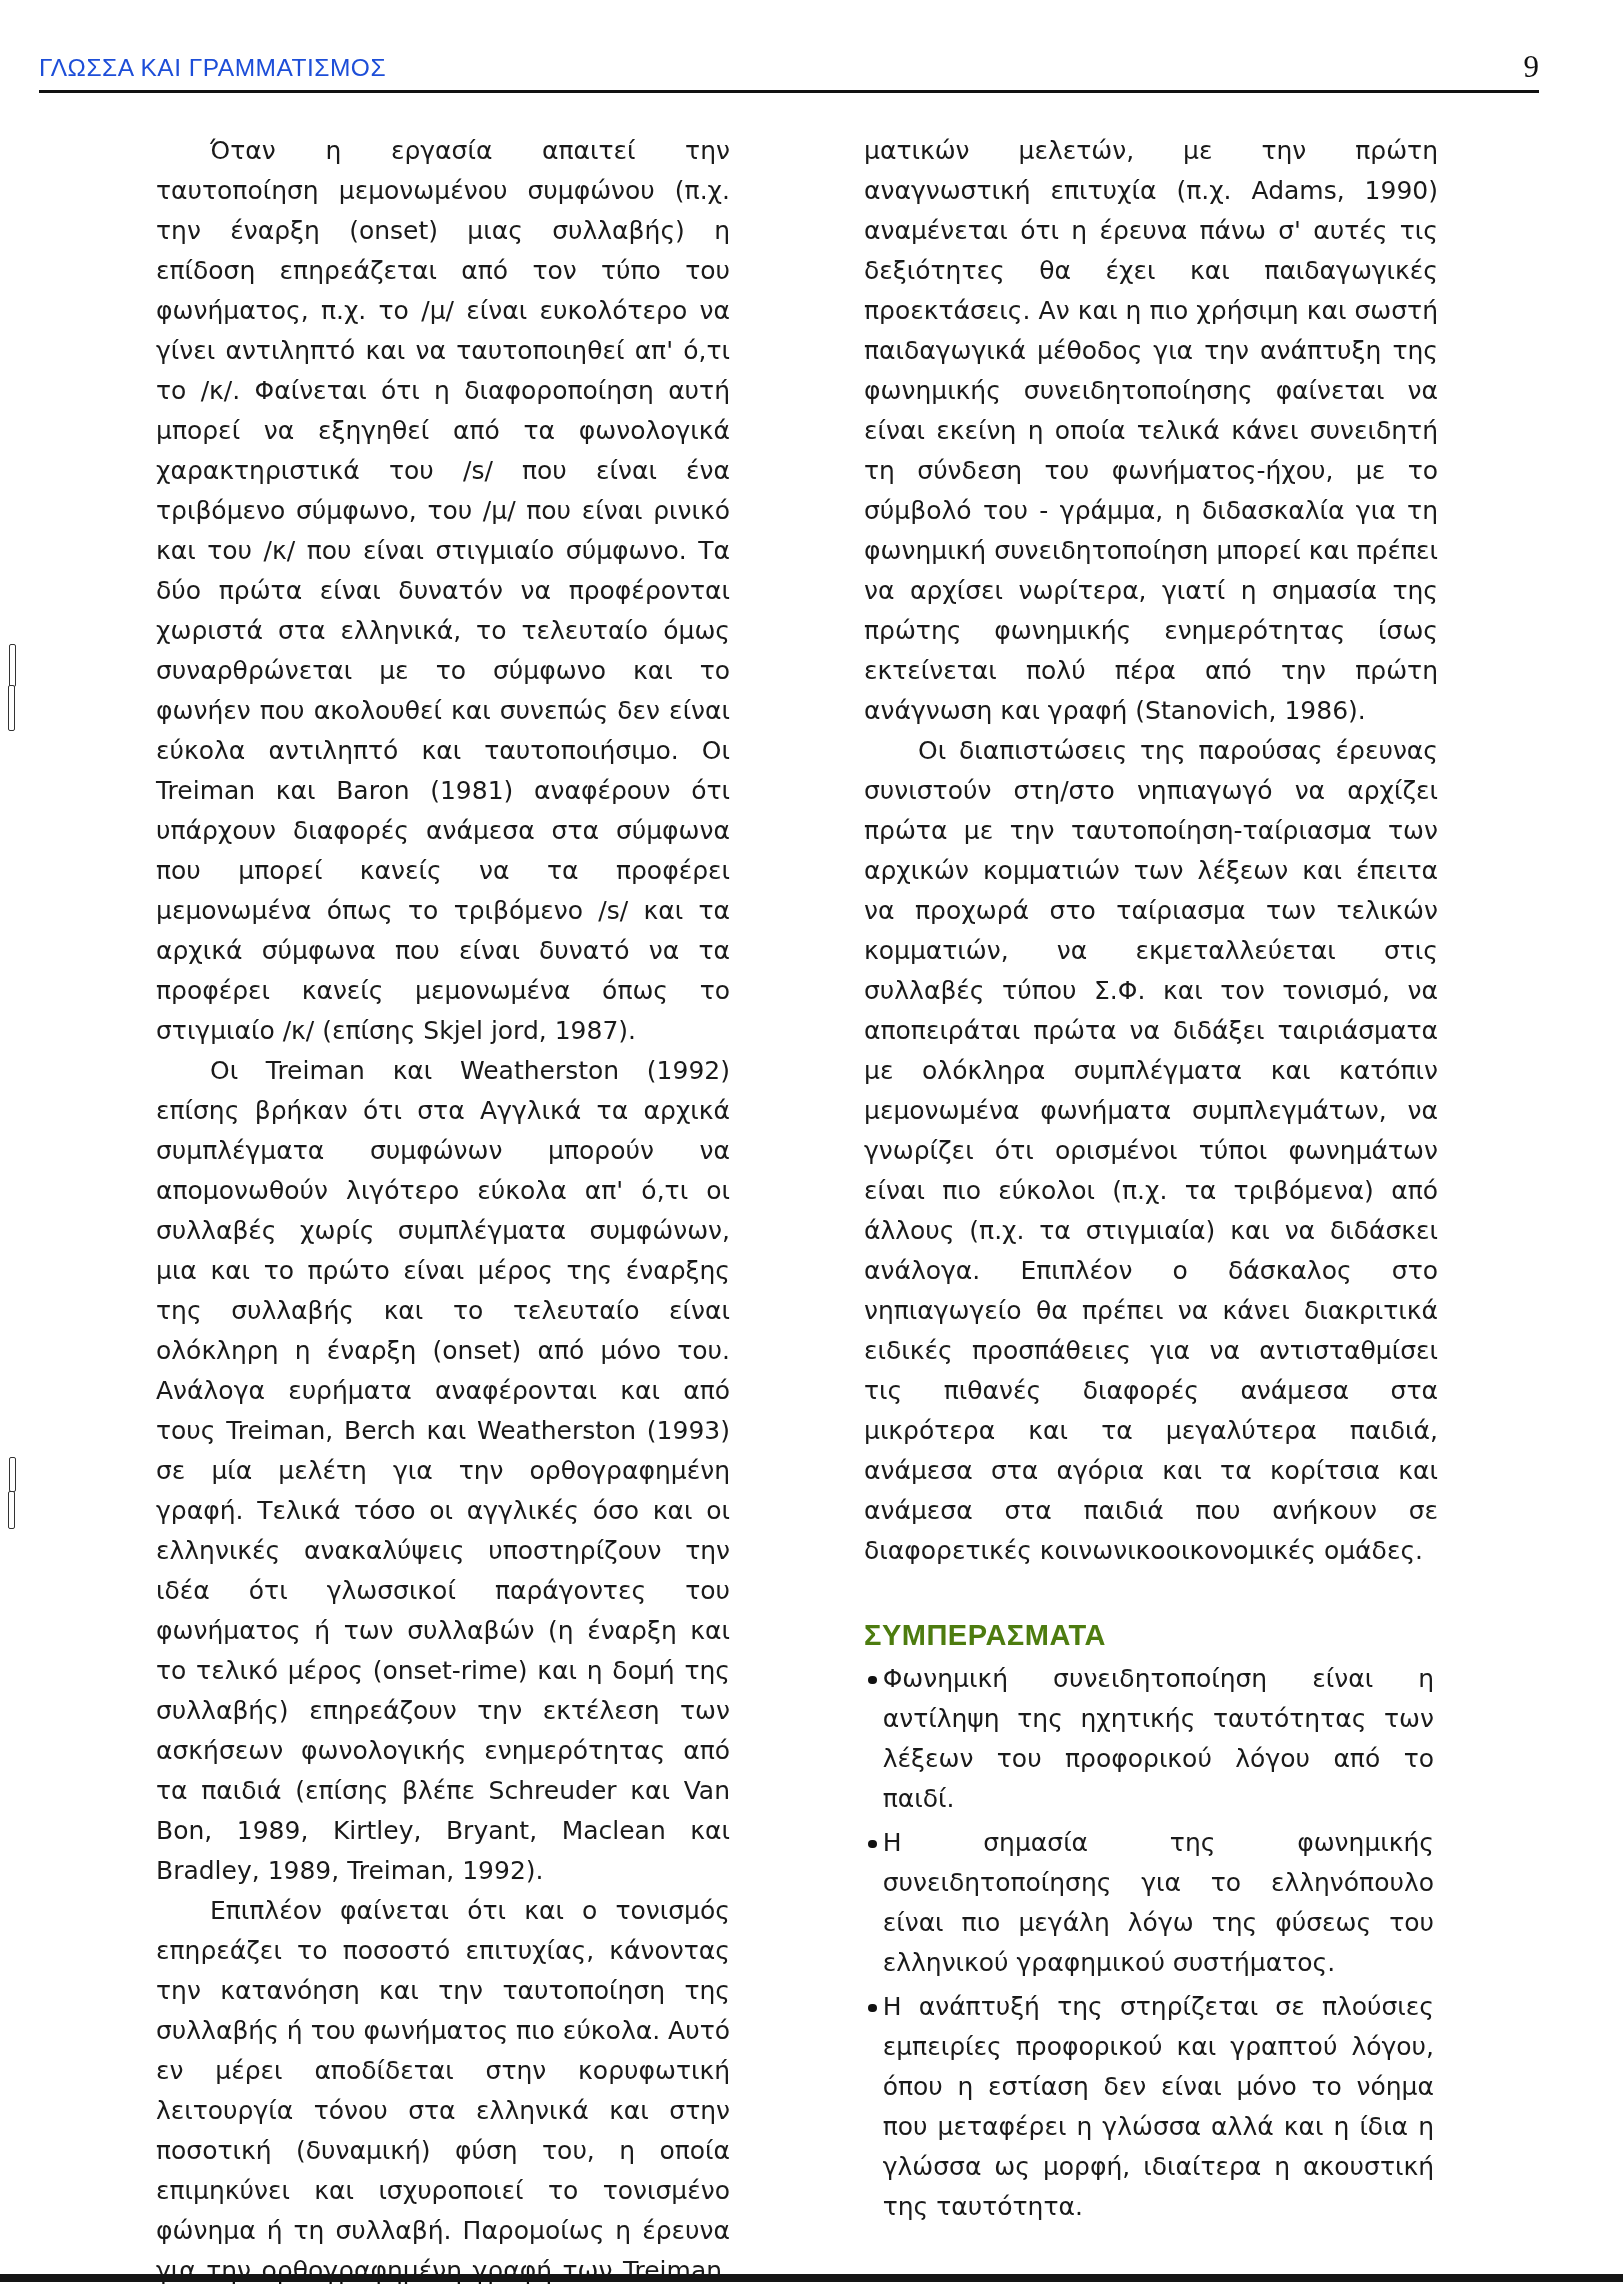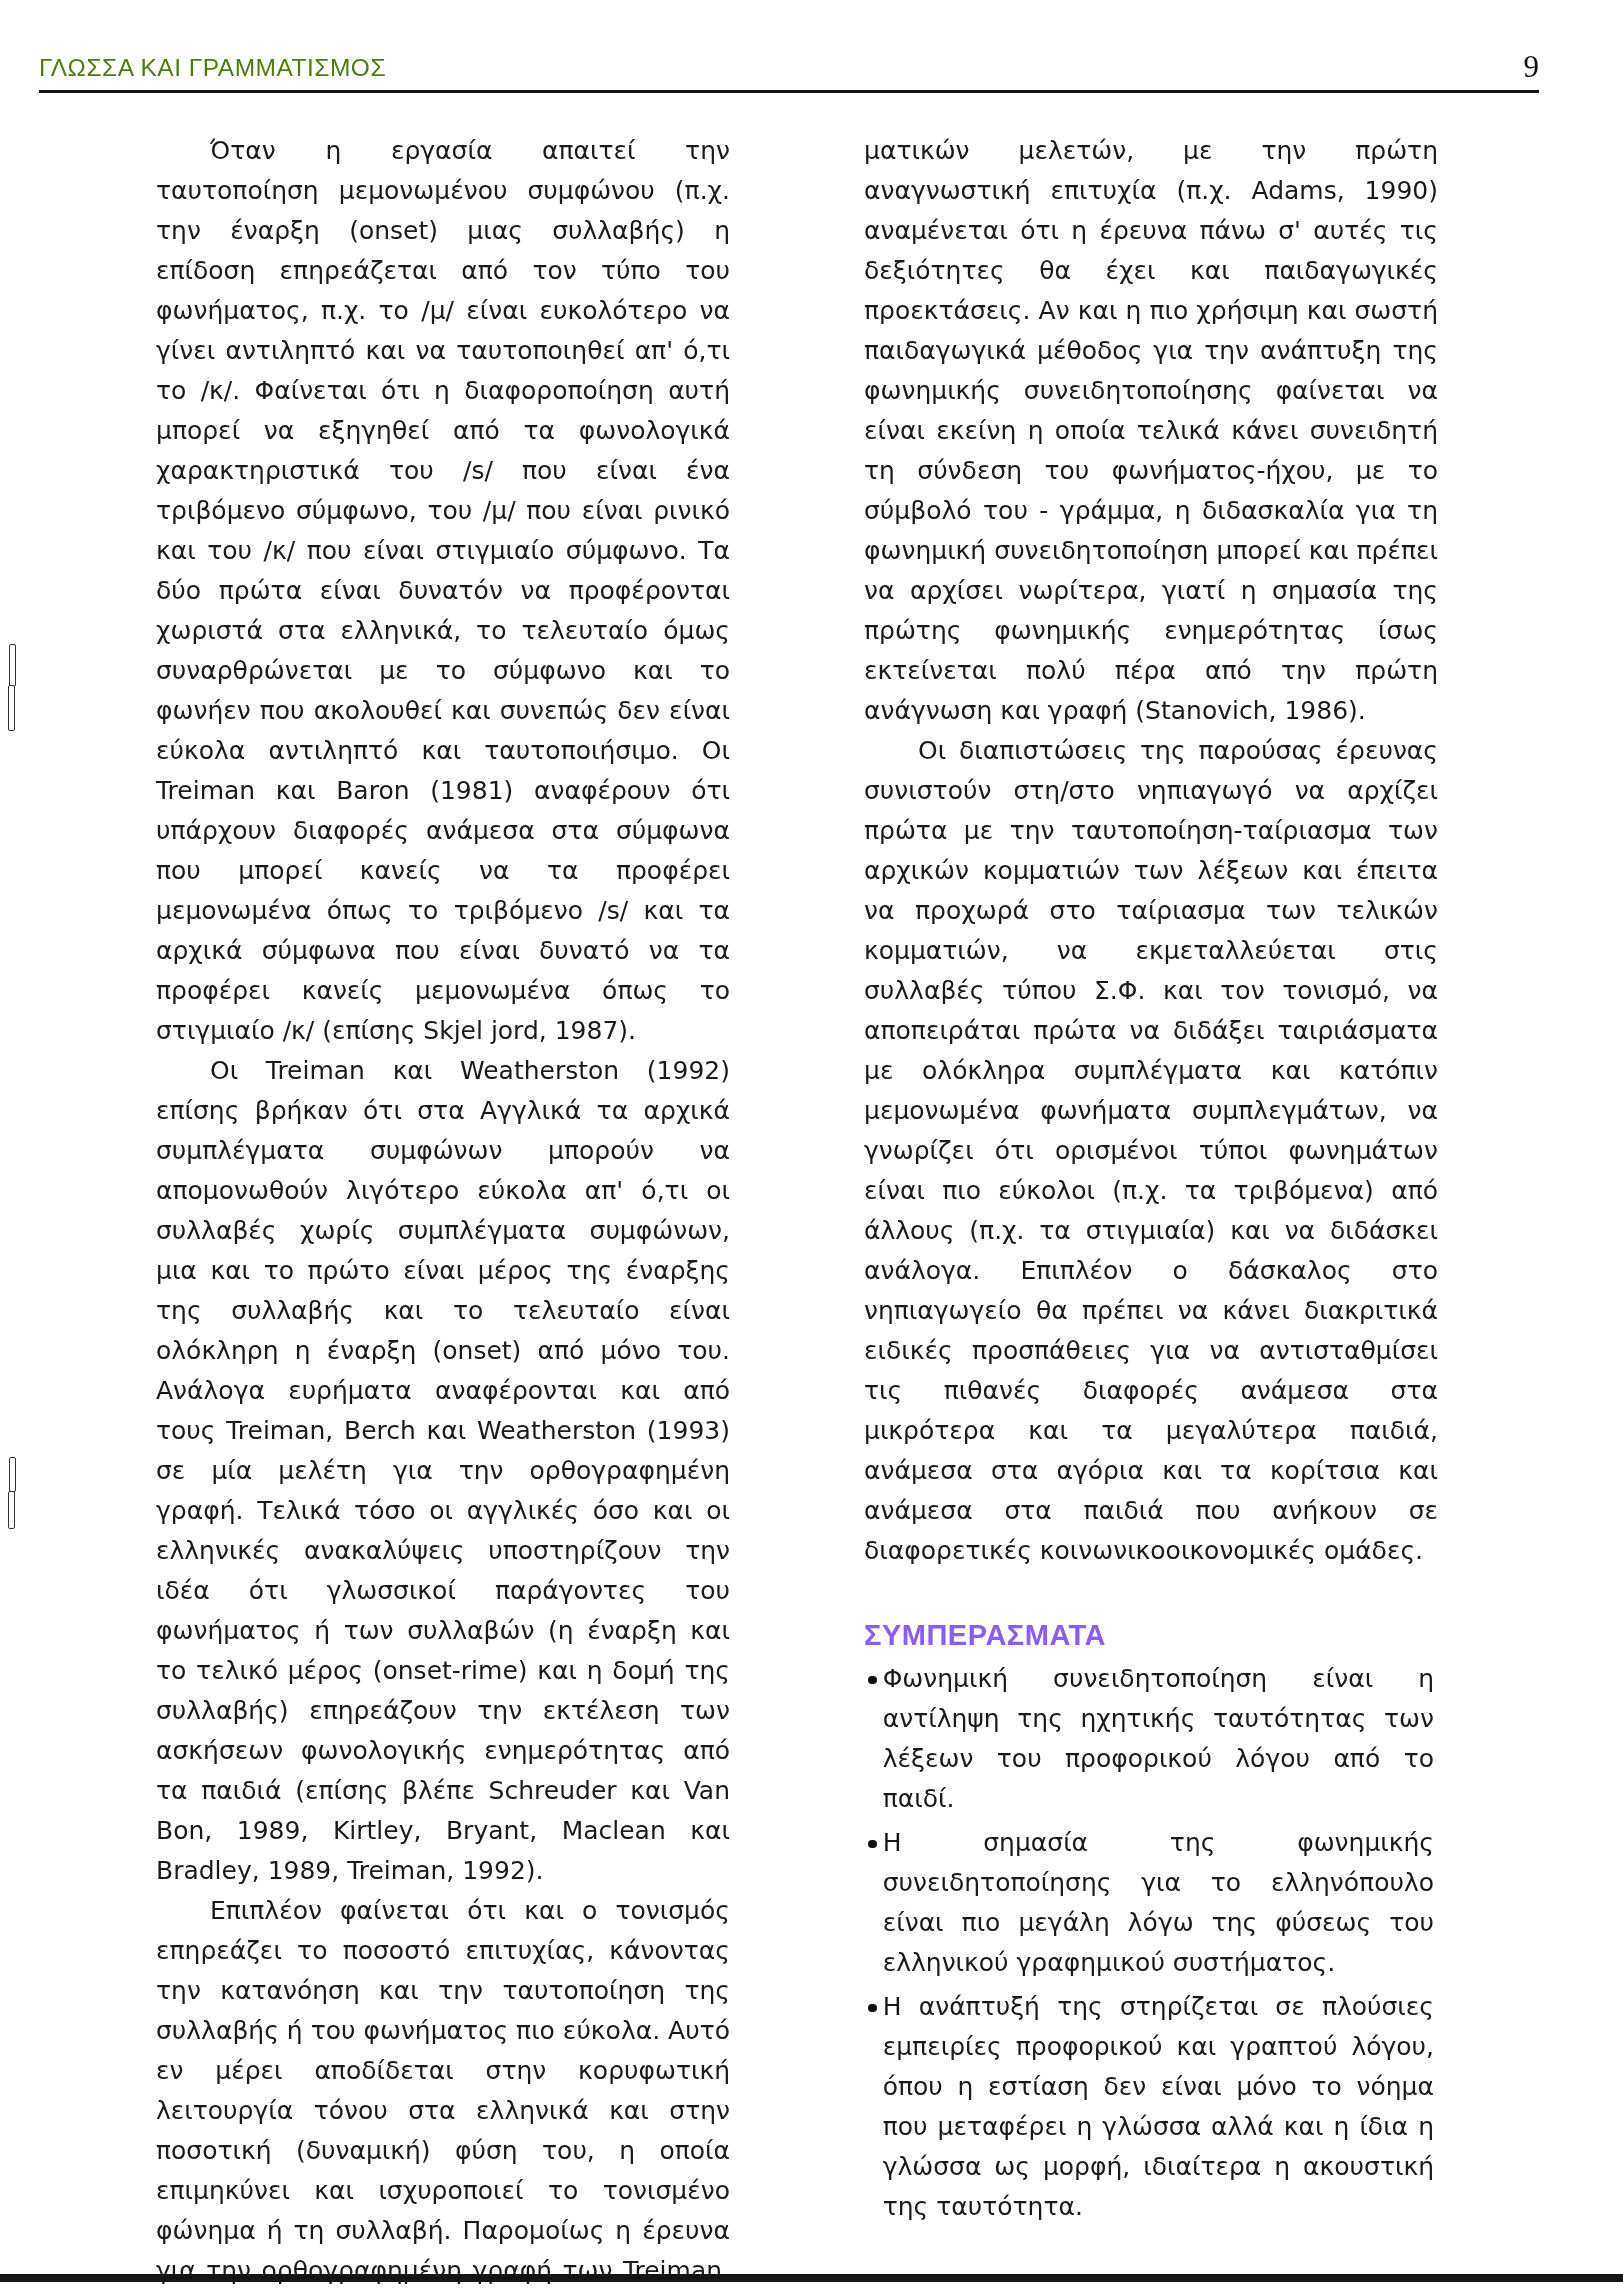--- a/index.html
+++ b/index.html
@@ -5,36 +5,36 @@
   html, body { margin: 0; padding: 0; background: #ffffff; }
   body {
     width: 1623px; height: 2293px; position: relative; overflow: hidden;
     font-family: "DejaVu Sans", sans-serif; color: #1a1a1a;
   }
   .running-header {
     position: absolute; left: 39px; top: 51px; width: 1500px;
     display: flex; justify-content: space-between; align-items: flex-end;
     font-family: "Liberation Sans", sans-serif;
   }
-  .running-title { font-size: 24.5px; letter-spacing: 0.5px; color: #4d7c0f; }
+  .running-title { font-size: 24.5px; letter-spacing: 0.5px; color: #1d4ed8; }
   .page-number { font-size: 31px; font-family: "Liberation Serif", serif; color: #111; line-height: 1; }
   .header-rule {
     position: absolute; left: 39px; top: 90px; width: 1500px; height: 2.9px; background: #111;
   }
   .column {
     position: absolute; top: 131px; width: 574px;
     font-size: 25px; line-height: 40px; text-align: justify; hyphens: manual;
   }
   .col-left { left: 156px; }
   .col-right { left: 864px; }
   .para { margin: 0; }
   .indent { text-indent: 54px; }
   .section-heading {
     font-family: "Liberation Sans", sans-serif; font-size: 29px; letter-spacing: 0.5px;
-    margin: 45px 0 0 0; line-height: 39px; color: #8b5cf6;
+    margin: 45px 0 0 0; line-height: 39px; color: #4d7c0f;
   }
   .bullets { list-style: none; margin: 0; padding: 0; }
   .bullet-item { position: relative; padding-left: 14.7px; margin: 4px; }
   .bullet-dot {
     position: absolute; left: 0; top: 16.7px; width: 8.8px; height: 8.8px; border-radius: 50%; background: #111;
   }
   .footer-rule {
     position: absolute; left: 0; top: 2274px; width: 1623px; height: 7.8px; background: #151515;
   }
   .binding-mark {

